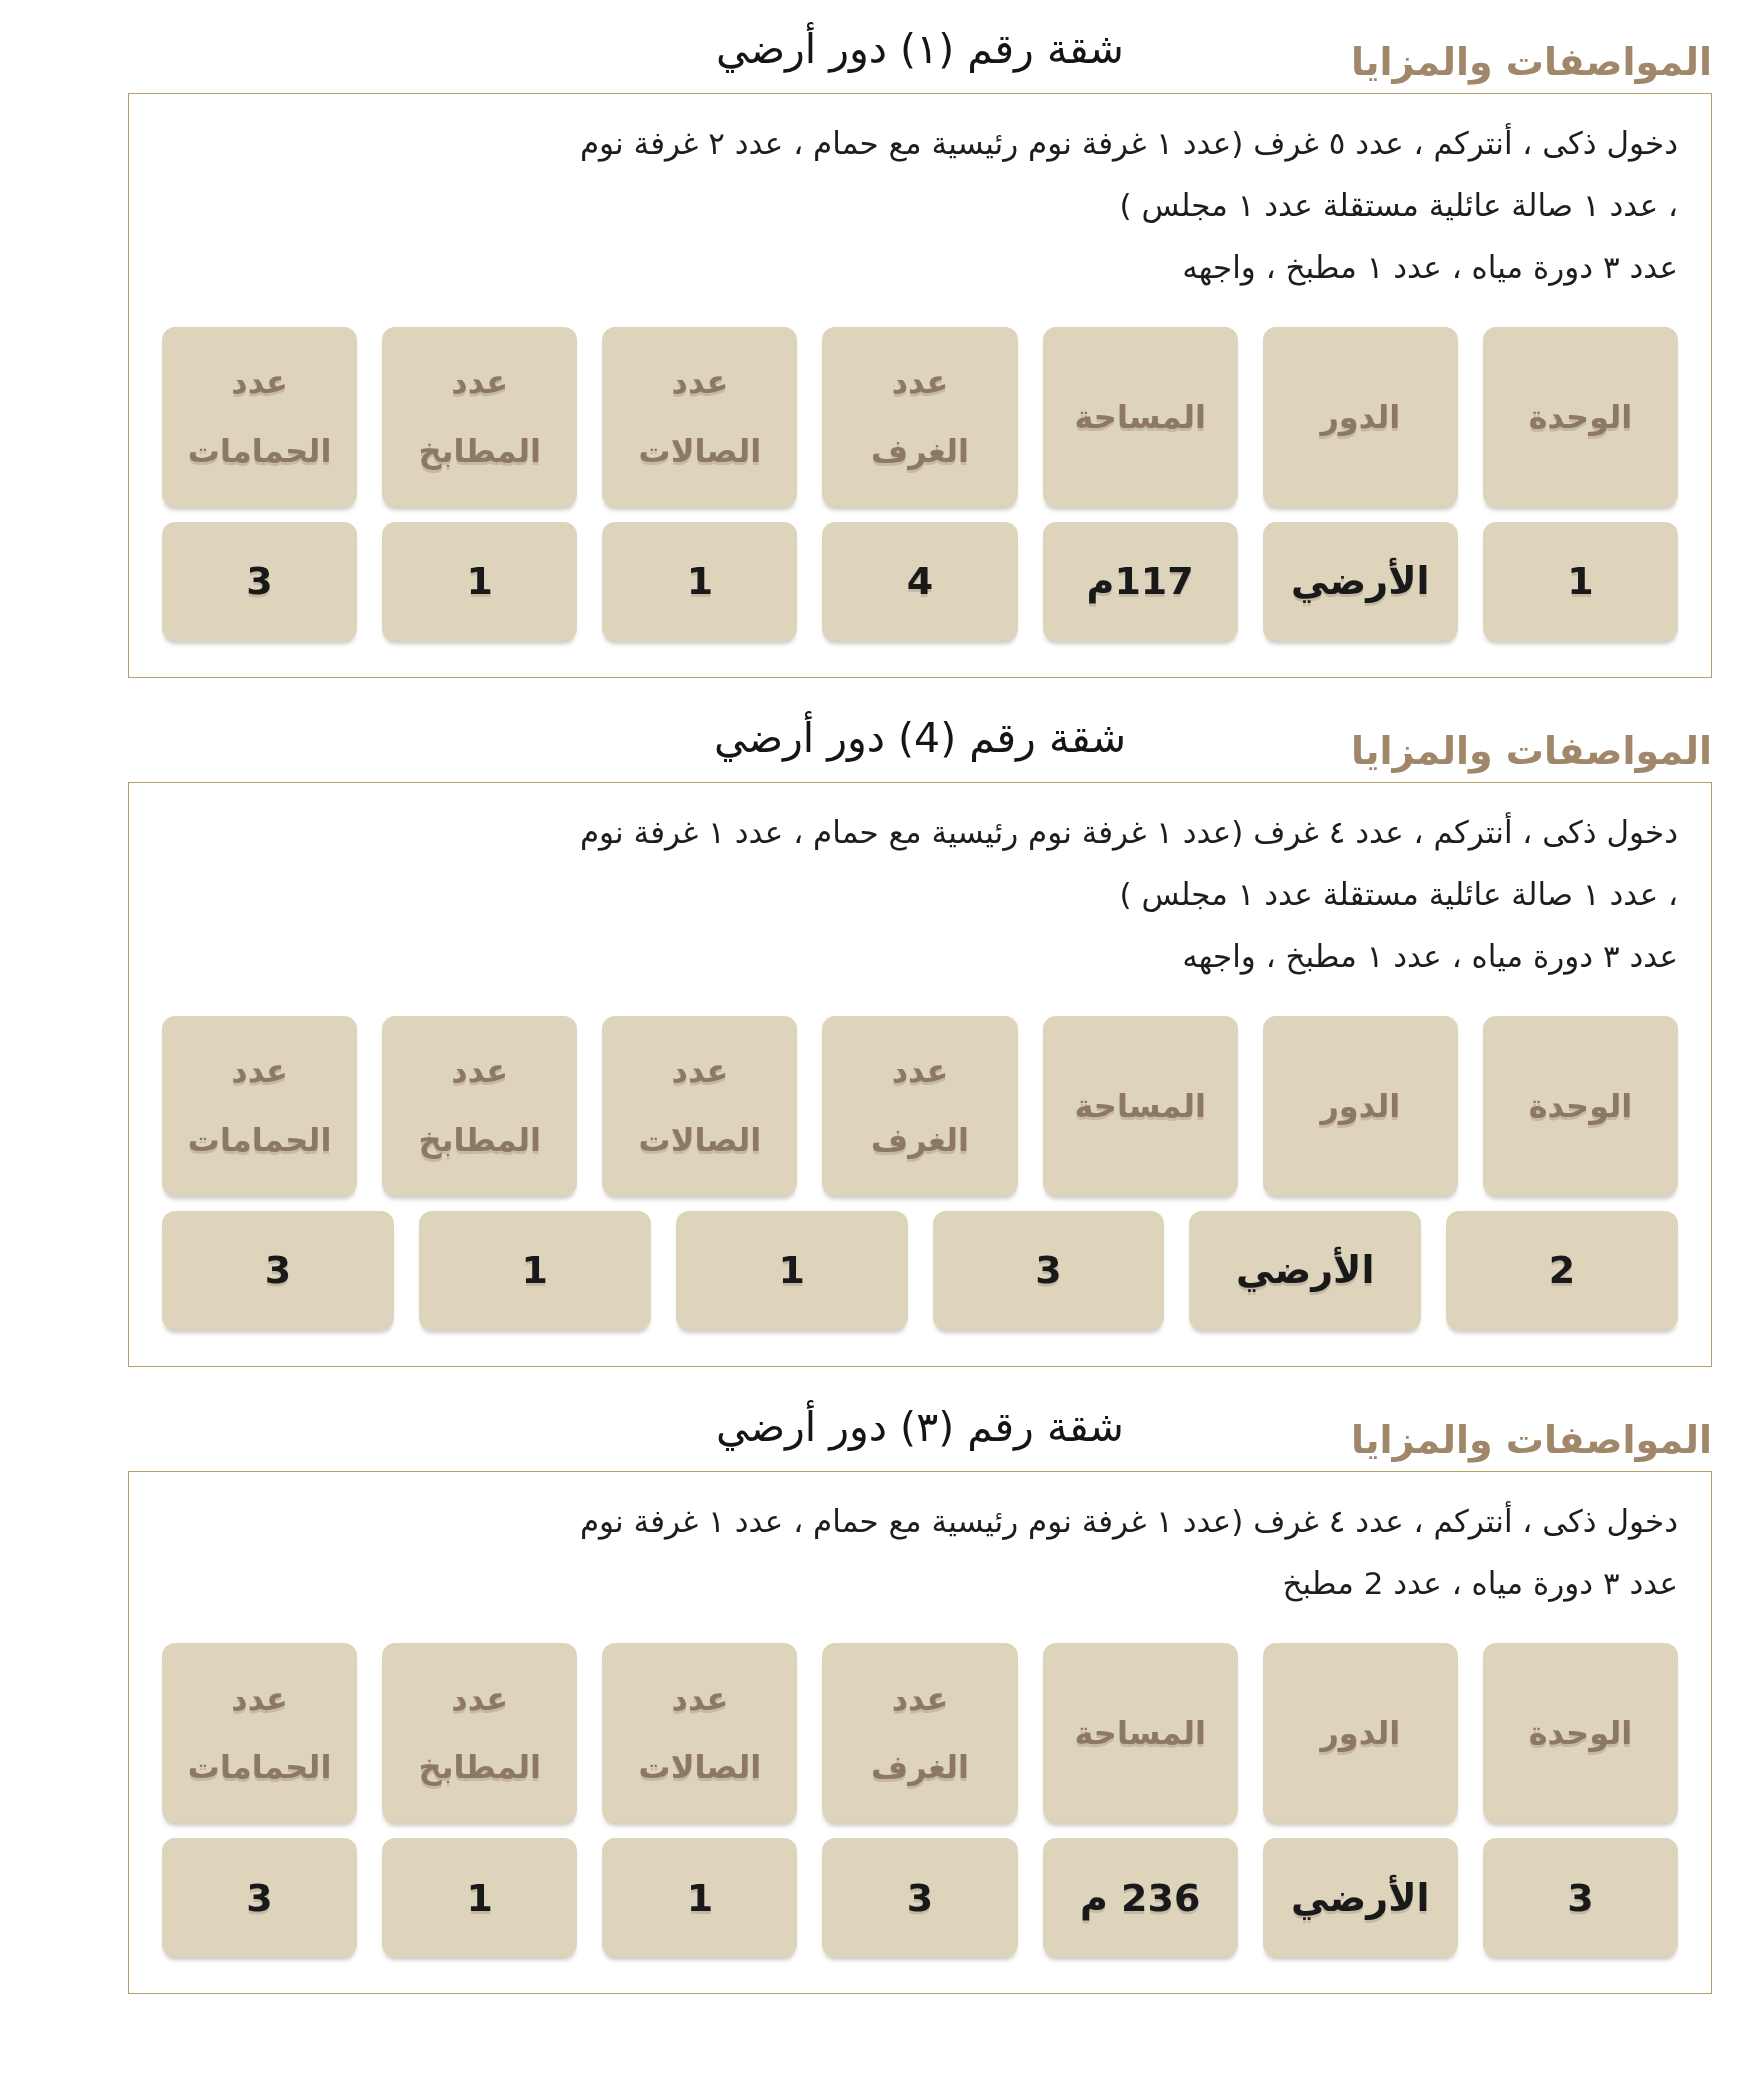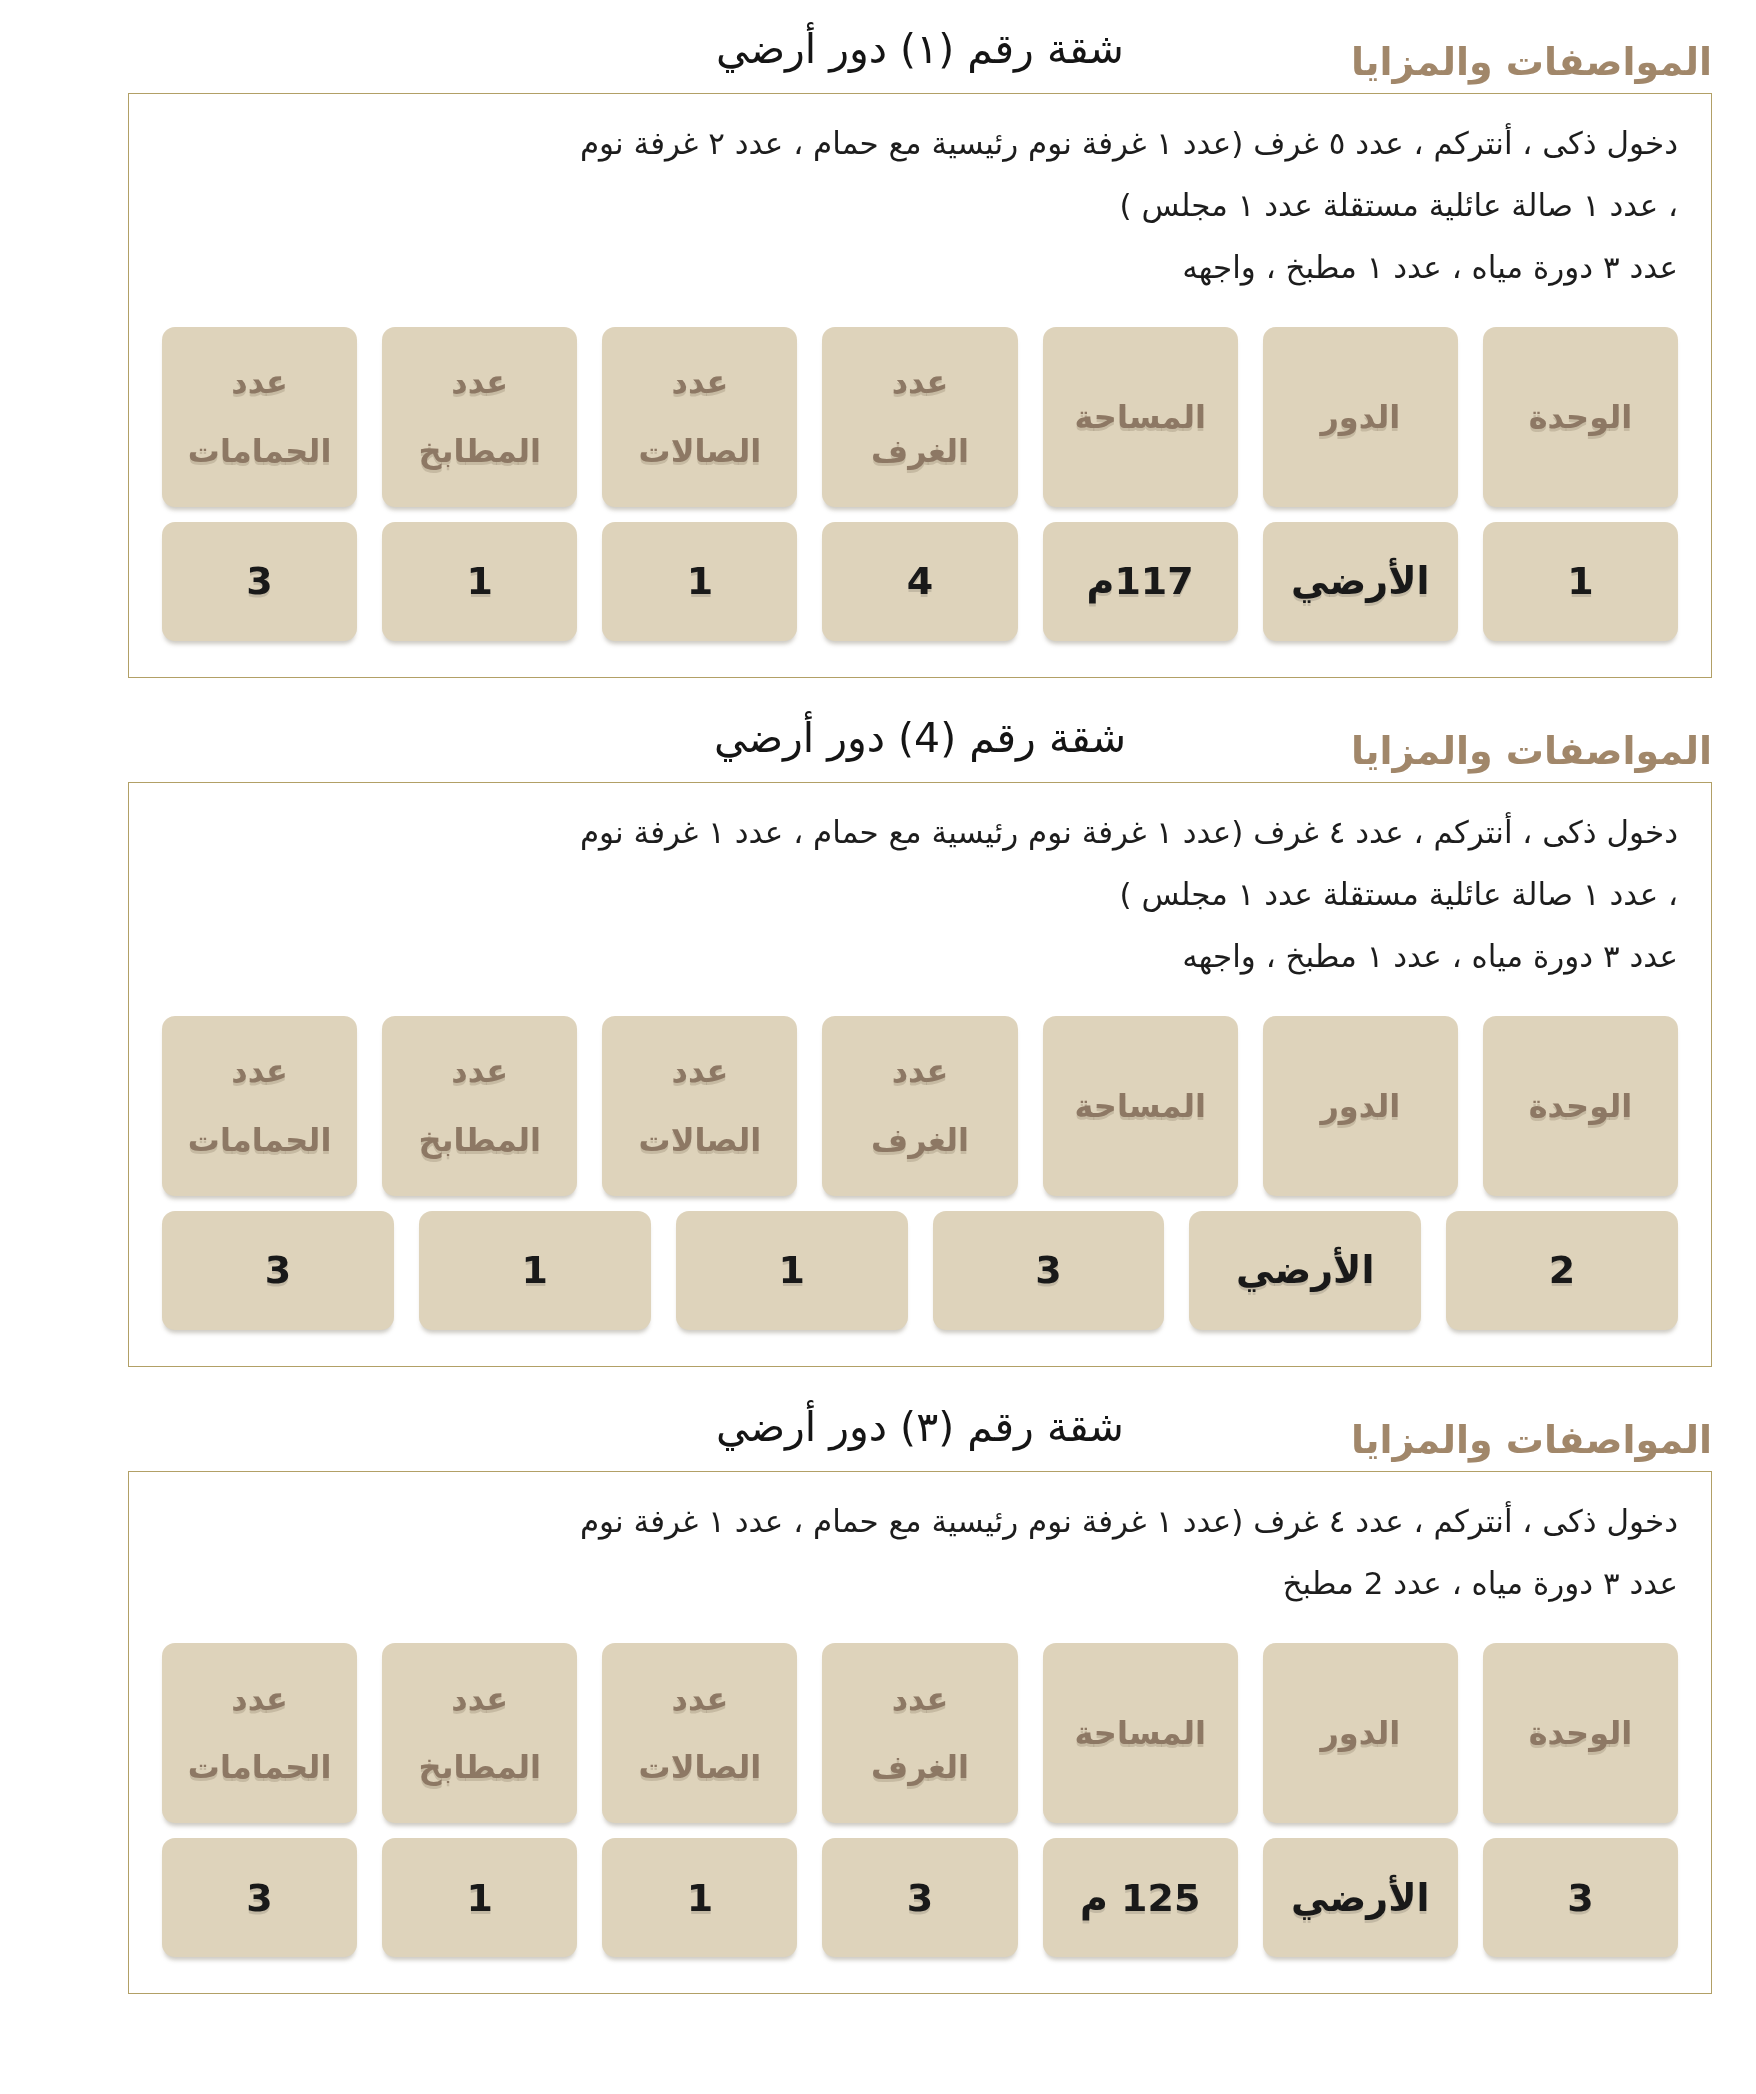--- a/index.html
+++ b/index.html
@@ -262,21 +262,21 @@
             </div>
         </div>
         <div class="trow tdata">
           <div class="cell">
               <span class="val">3</span>
             </div>
           <div class="cell">
               <span class="val">الأرضي</span>
             </div>
           <div class="cell">
-              <span class="val">125 م</span>
+              <span class="val">236 م</span>
             </div>
           <div class="cell">
               <span class="val">3</span>
             </div>
           <div class="cell">
               <span class="val">1</span>
             </div>
           <div class="cell">
               <span class="val">1</span>
             </div>

